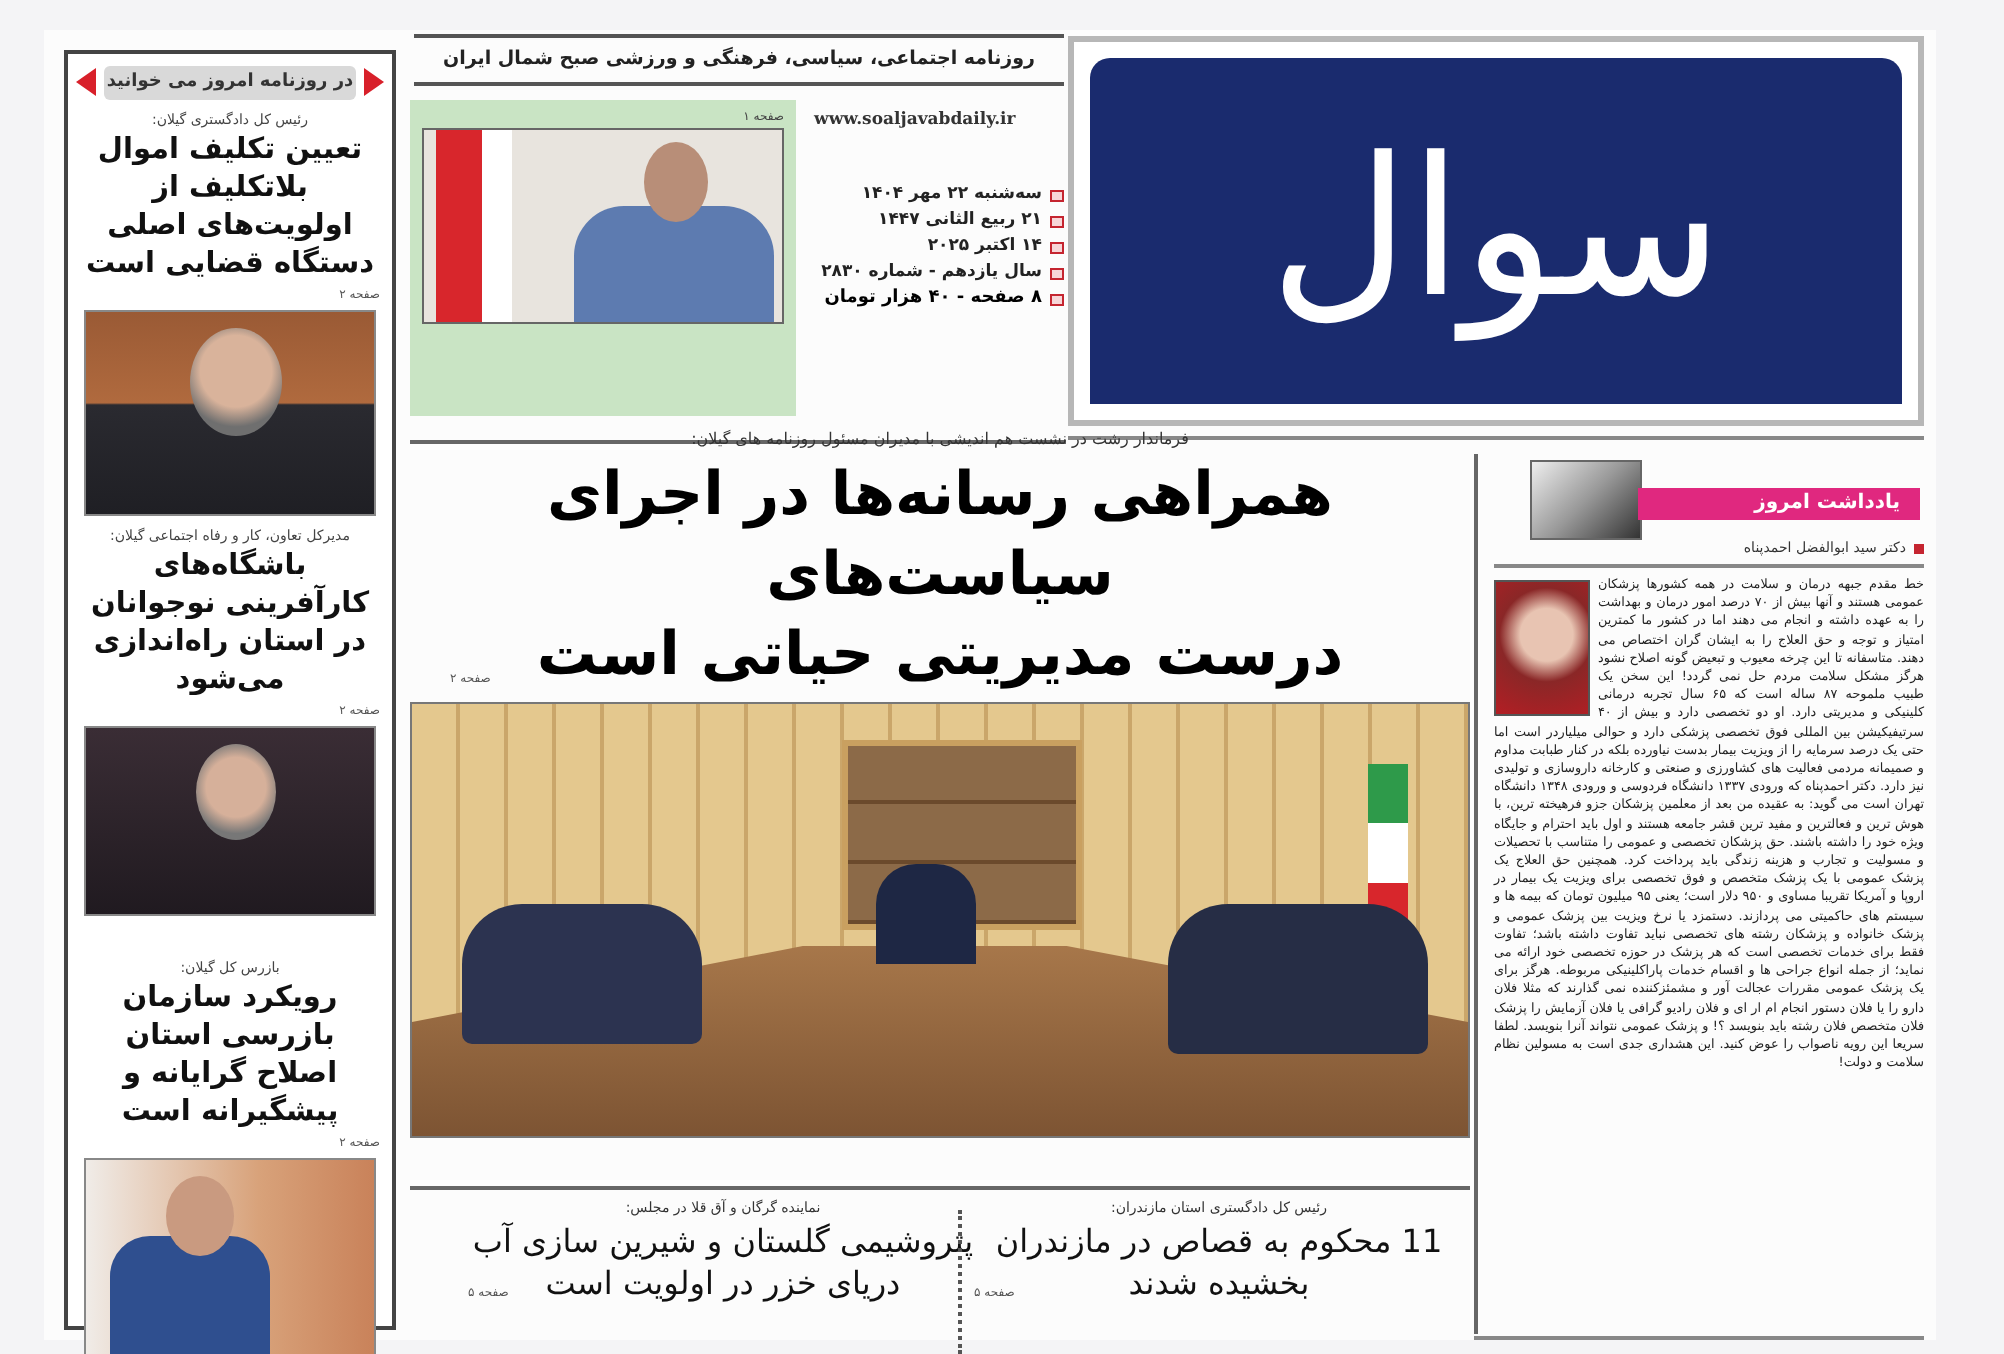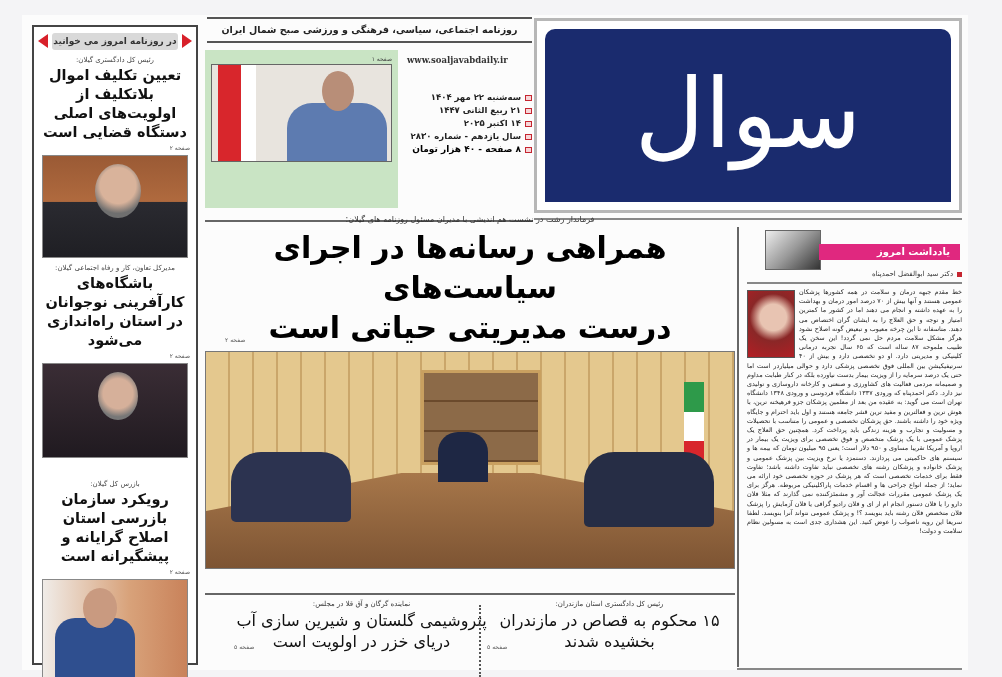--- a/index.html
+++ b/index.html
@@ -171,21 +171,21 @@
   <div class="rule" style="left:183px;top:578px;width:530px;height:2px;"></div>
 
   <div class="bottom" style="left:212px;width:255px;">
     <div class="kicker">نماینده گرگان و آق قلا در مجلس:</div>
     <div class="bt">پتروشیمی گلستان و شیرین سازی آب دریای خزر در اولویت است</div>
     <div class="page-ref">صفحه ۵</div>
   </div>
   <div class="vdots"></div>
   <div class="bottom" style="left:465px;width:245px;">
     <div class="kicker">رئیس کل دادگستری استان مازندران:</div>
-    <div class="bt">۱۵ محکوم به قصاص در مازندران بخشیده شدند</div>
+    <div class="bt">11 محکوم به قصاص در مازندران بخشیده شدند</div>
     <div class="page-ref">صفحه ۵</div>
   </div>
 
   <div class="col-right">
     <div class="note-head">
       <div class="note-pen"></div>
       <div class="note-bar">یادداشت امروز</div>
     </div>
     <div class="author">
       <span class="dot"></span>

